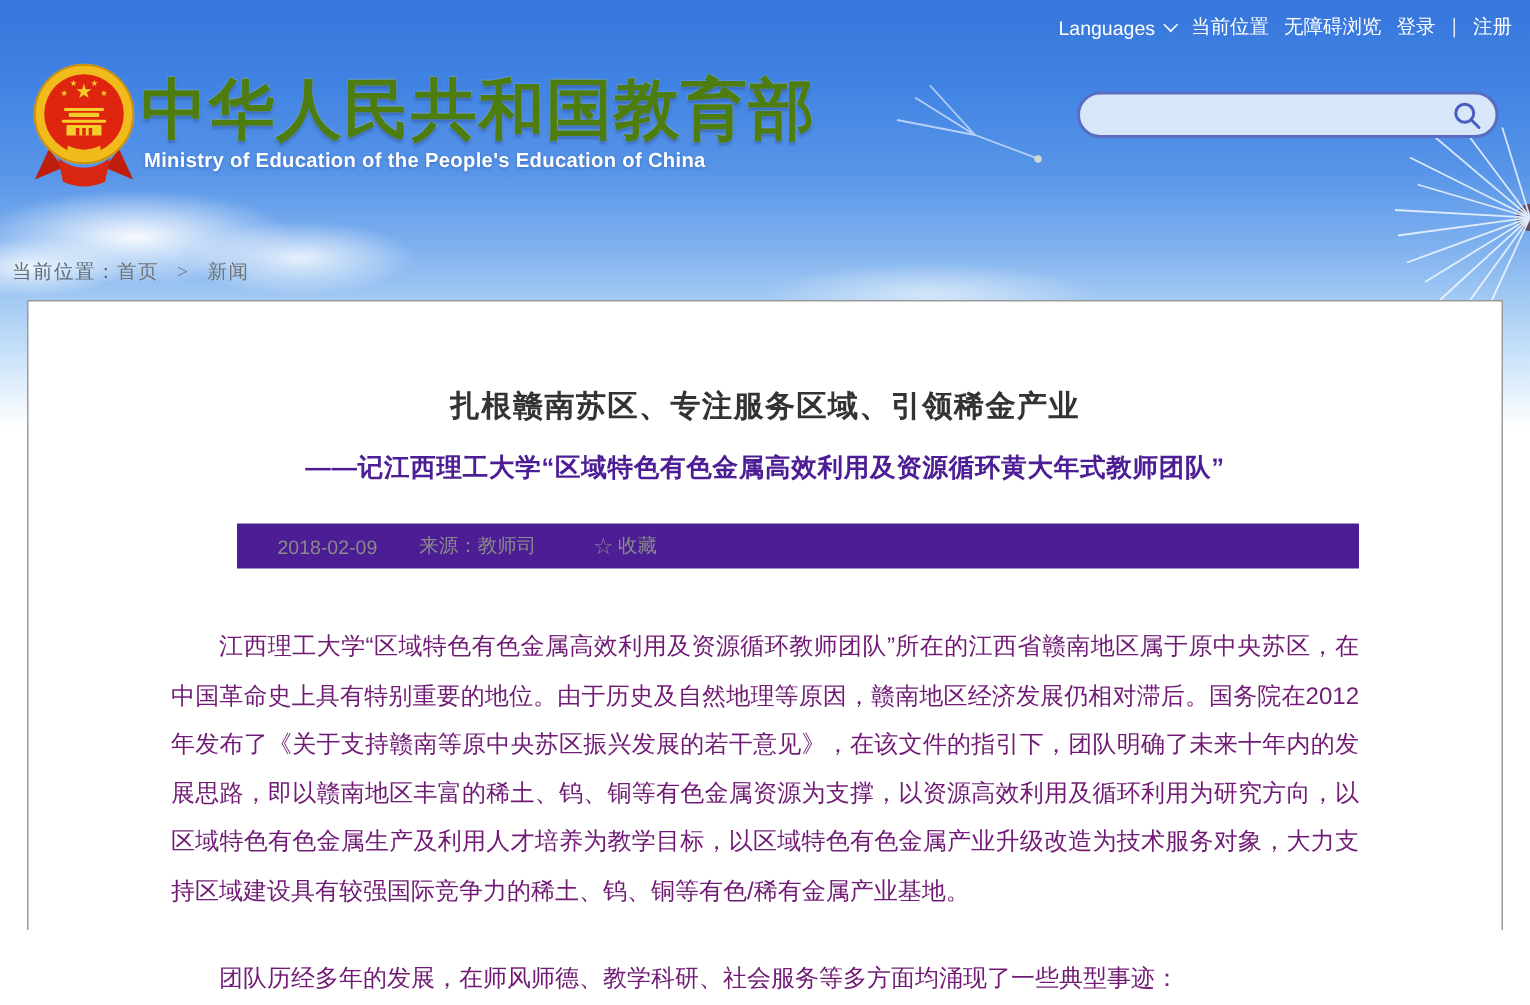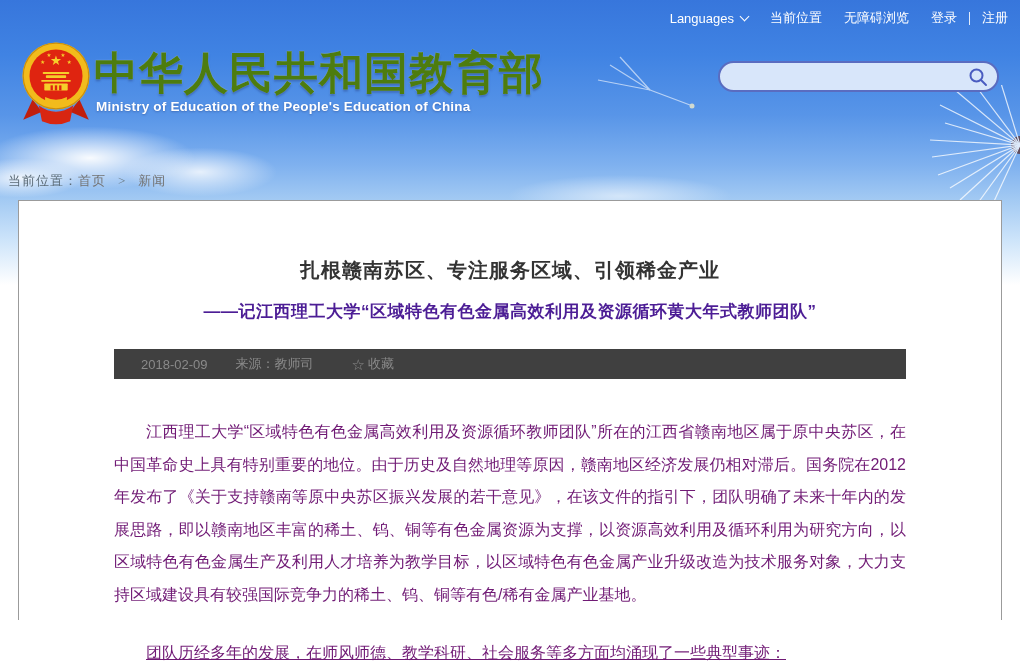--- a/index.html
+++ b/index.html
@@ -18,21 +18,21 @@
   }
   .dandelion { position:absolute; pointer-events:none; opacity:.85; }
   .dandelion line { stroke:#ffffff; stroke-width:1.2; }
 
   
   .top-links {
     position:absolute; top:9px; right:12px; display:flex; align-items:center;
     gap:0; color:#ffffff; font-size:13px; z-index:5;
   }
   .top-links a { color:#ffffff; text-decoration:none; cursor:pointer; }
-  .tl-item { margin-left:22px; display:flex; align-items:center; }
+  .tl-item { margin-left:10px; display:flex; align-items:center; }
   .chevron {
     display:inline-block; width:7px; height:7px; margin-left:7px; margin-top:-4px;
     border-right:1.5px solid #fff; border-bottom:1.5px solid #fff; transform:rotate(45deg);
   }
   .tl-sep { width:1px; height:13px; background:rgba(255,255,255,.85); margin-left:12px; }
   .tl-item.after-sep { margin-left:12px; }
 
   
   .emblem { position:absolute; left:17px; top:40px; width:78px; height:86px; z-index:4; }
   .site-title {
@@ -73,31 +73,31 @@
   }
   .article { padding:56px 95px 0 95px; }
   .article-title {
     text-align:center; font-size:20px; font-weight:bold; color:#333; letter-spacing:1px;
   }
   .article-subtitle {
     text-align:center; font-size:17px; font-weight:bold; color:#4c1d95;
     margin-top:16px; letter-spacing:.5px;
   }
   .meta-bar {
-    margin-top:26px; height:30px; background:#404040;
-    display:flex; align-items:center; font-size:13px; color:#8a8a8a; padding-left:27px;
+    margin-top:26px; height:30px; background:#4c1d95;
+    display:flex; align-items:center; font-size:13px; color:#8a8a8a; padding-left:27px;margin-left:44px;
   }
   .meta-source { margin-left:28px; }
   .meta-fav { margin-left:38px; display:flex; align-items:center; cursor:pointer; color:#8a8a8a; }
   .star-icon { font-size:15px; margin-right:3px; line-height:1; }
   .body-text { margin-top:37px; }
   .body-text p {
     font-size:16px; line-height:32.5px; color:#701a75; text-align:justify; text-indent:2em;
   }
-  .body-text p + p { margin-top:26px;text-decoration:underline; }
+  .body-text p + p { margin-top:26px; }
 </style>
 </head>
 <body>
 
 <div class="sky"></div>
 
 <svg class="dandelion" style="right:-30px; top:85px;" width="130" height="130" viewBox="0 0 130 130">
   <g opacity="0.9">
     <circle cx="100" cy="60" r="9" fill="#5a3030"></circle>
     <g stroke="#ffffff" stroke-width="1">

